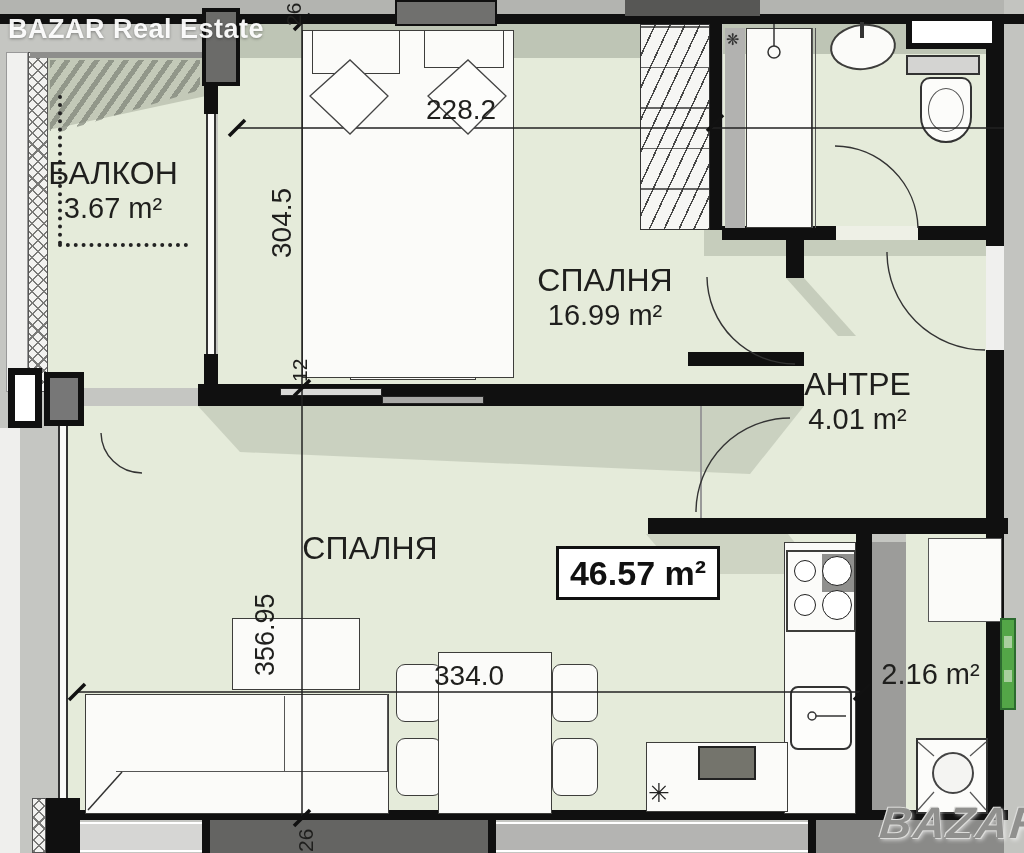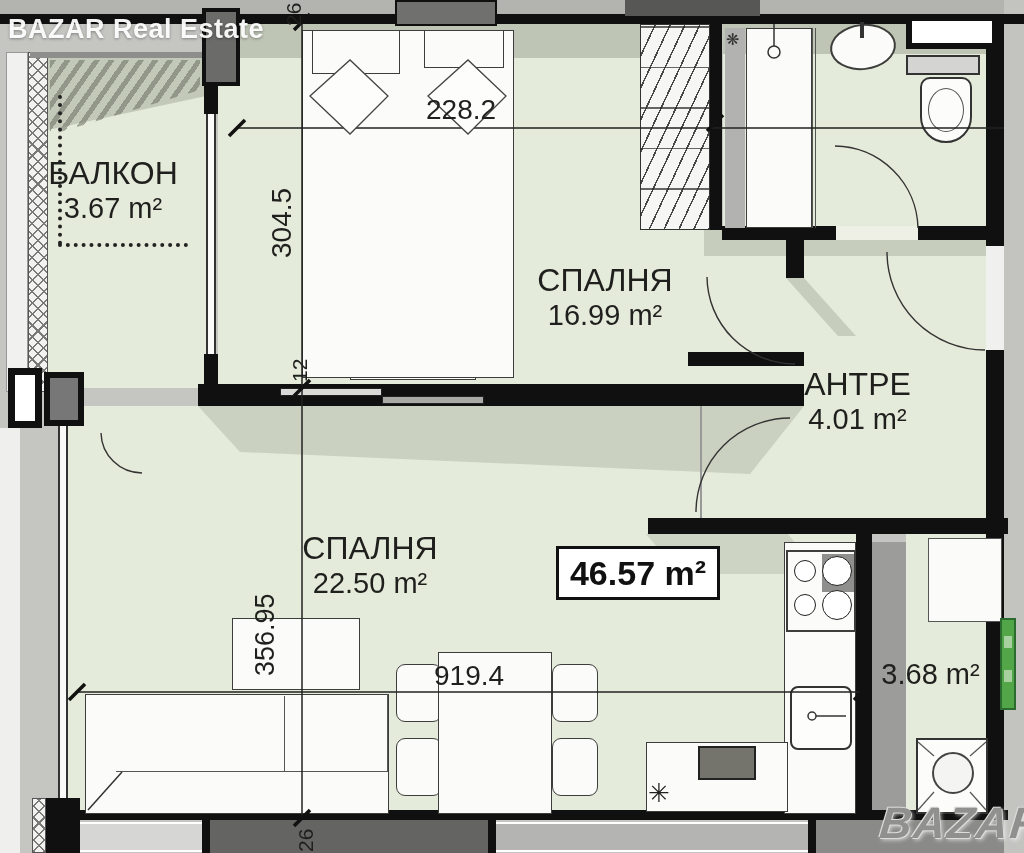--- a/index.html
+++ b/index.html
@@ -209,34 +209,33 @@
   <div class="abs lbl z6" style="left:520px;top:262px;width:170px;">
     <div class="rn">СПАЛНЯ</div>
     <div class="ra">16.99 m²</div>
   </div>
   <div class="abs lbl z6" style="left:785px;top:366px;width:145px;">
     <div class="rn">АНТРЕ</div>
     <div class="ra">4.01 m²</div>
   </div>
   <div class="abs lbl z6" style="left:285px;top:530px;width:170px;">
     <div class="rn">СПАЛНЯ</div>
-    <div class="ra">22.50 m²</div>
   </div>
   <div class="abs lbl z6" style="left:858px;top:658px;width:145px;">
-    <div class="ra">3.68 m²</div>
+    <div class="ra">2.16 m²</div>
   </div>
 
   <div class="abs total-box z6" style="left:556px;top:546px;width:164px;height:54px;">
     <span>46.57 m²</span>
   </div>
 
   <div class="abs dim z6" style="left:426px;top:94px;">228.2</div>
   <div class="abs dim vtext z6" style="left:266px;top:148px;height:110px;">304.5</div>
   <div class="abs dim vtext z6" style="left:250px;top:554px;height:122px;font-size:27px;">356.95</div>
-  <div class="abs dim z6" style="left:434px;top:660px;">919.4</div>
+  <div class="abs dim z6" style="left:434px;top:660px;">334.0</div>
   <div class="abs vsmall vtext z7" style="left:282px;top:-8px;height:34px;">26</div>
   <div class="abs vsmall vtext z7" style="left:288px;top:346px;height:36px;">12</div>
   <div class="abs vsmall vtext z7" style="left:294px;top:812px;height:40px;">26</div>
 
   <div class="abs wm-agency z8" style="left:8px;top:14px;">BAZAR Real Estate</div>
   <div class="abs wm-portal z8" style="left:880px;top:798px;">BAZAR</div>
 
 </div>
 
 </body></html>

